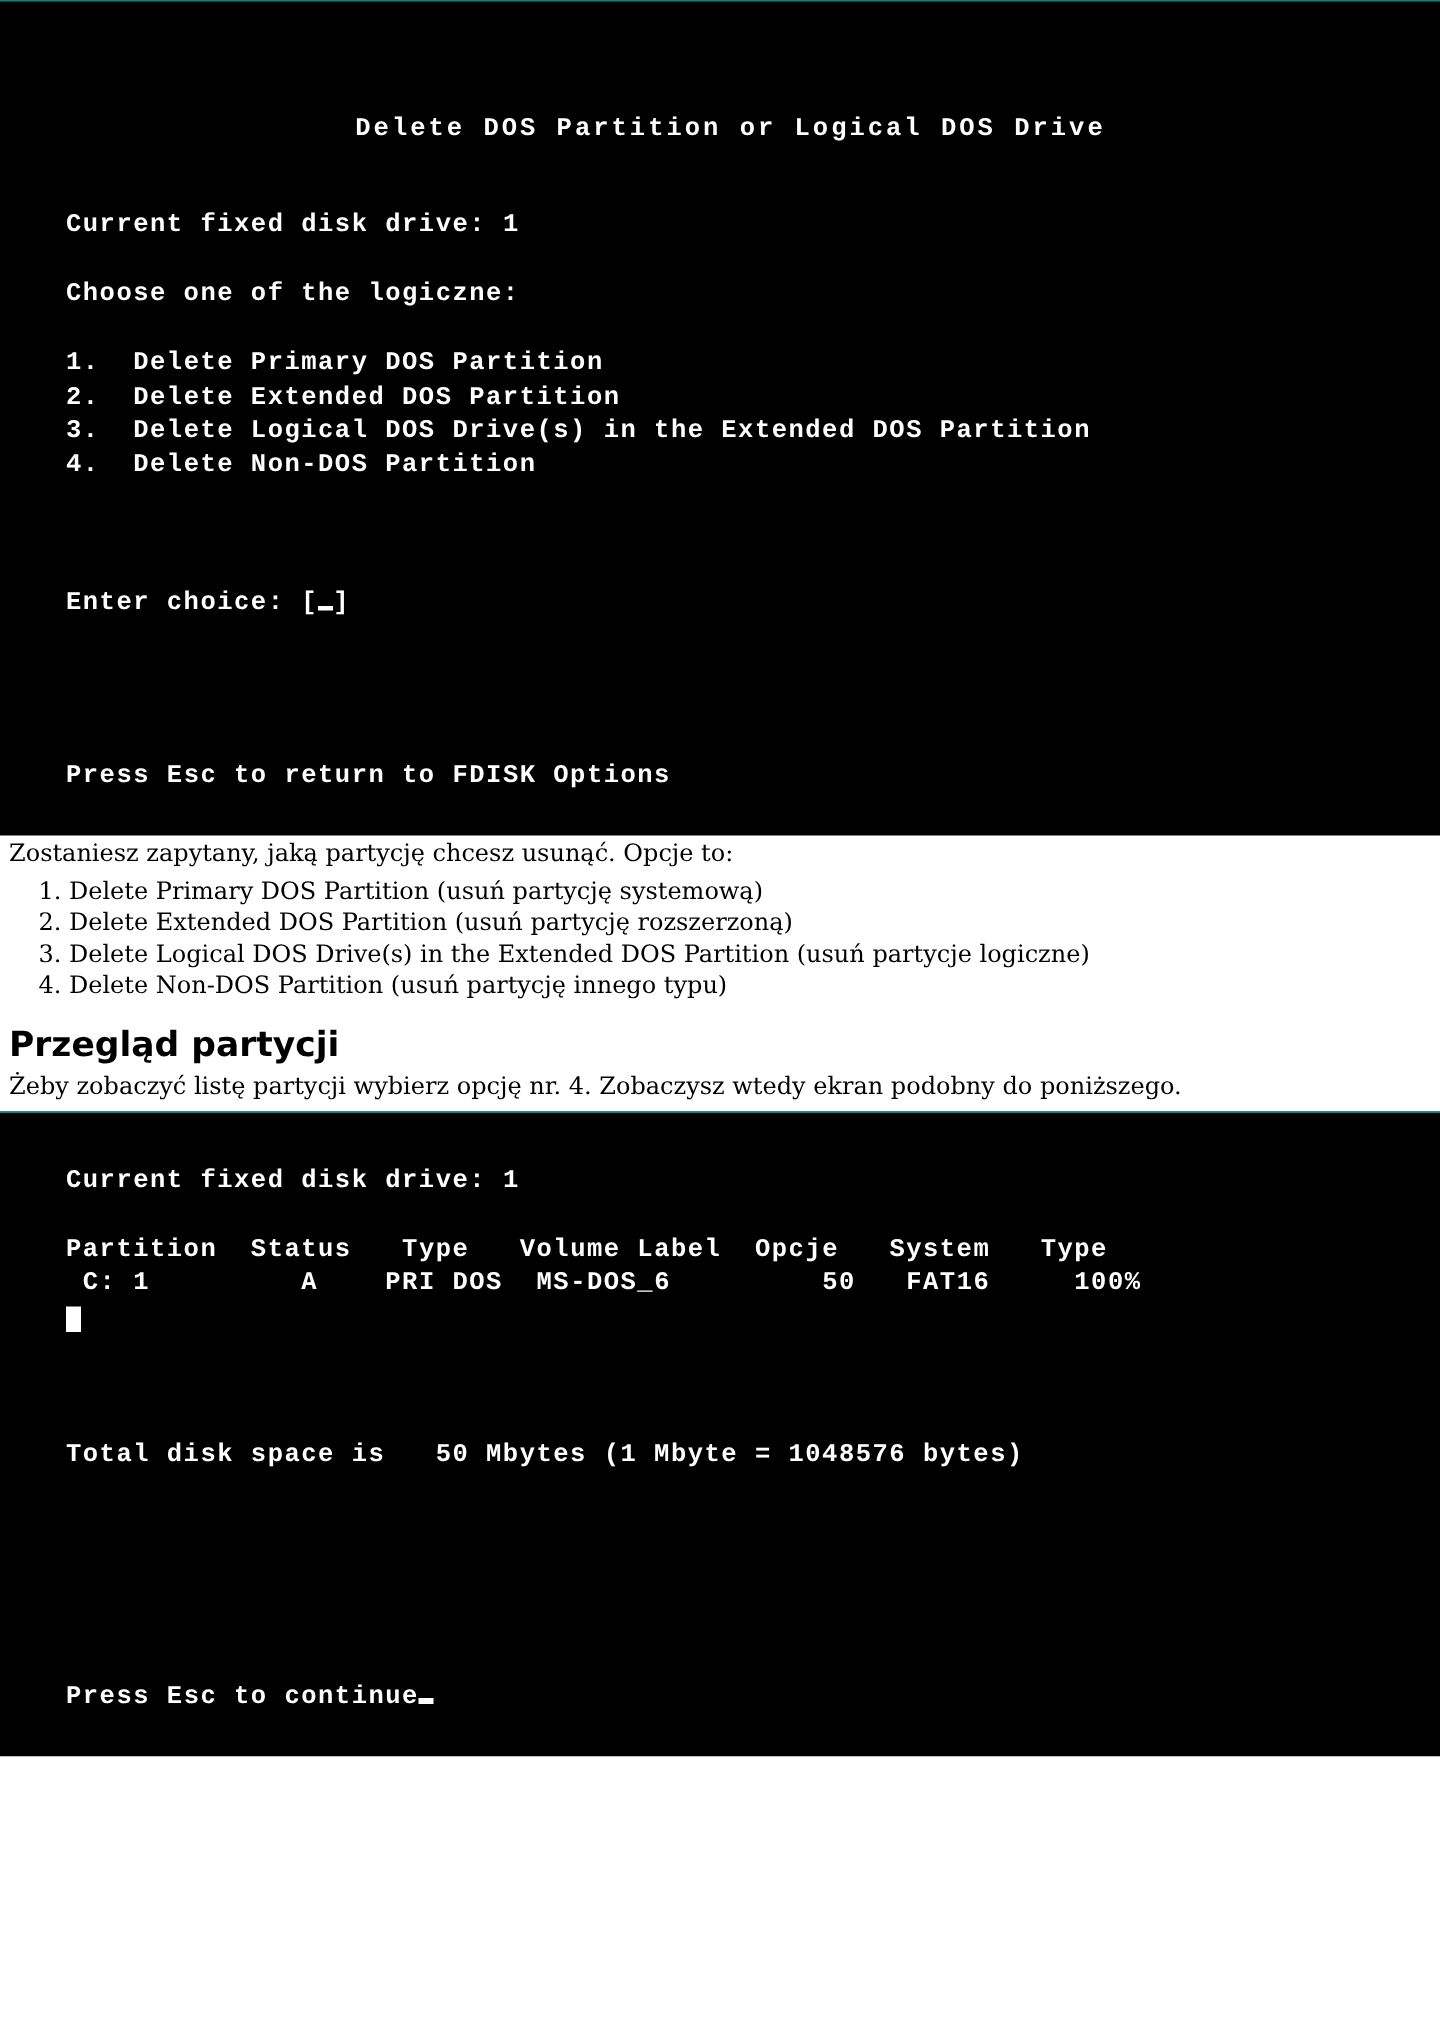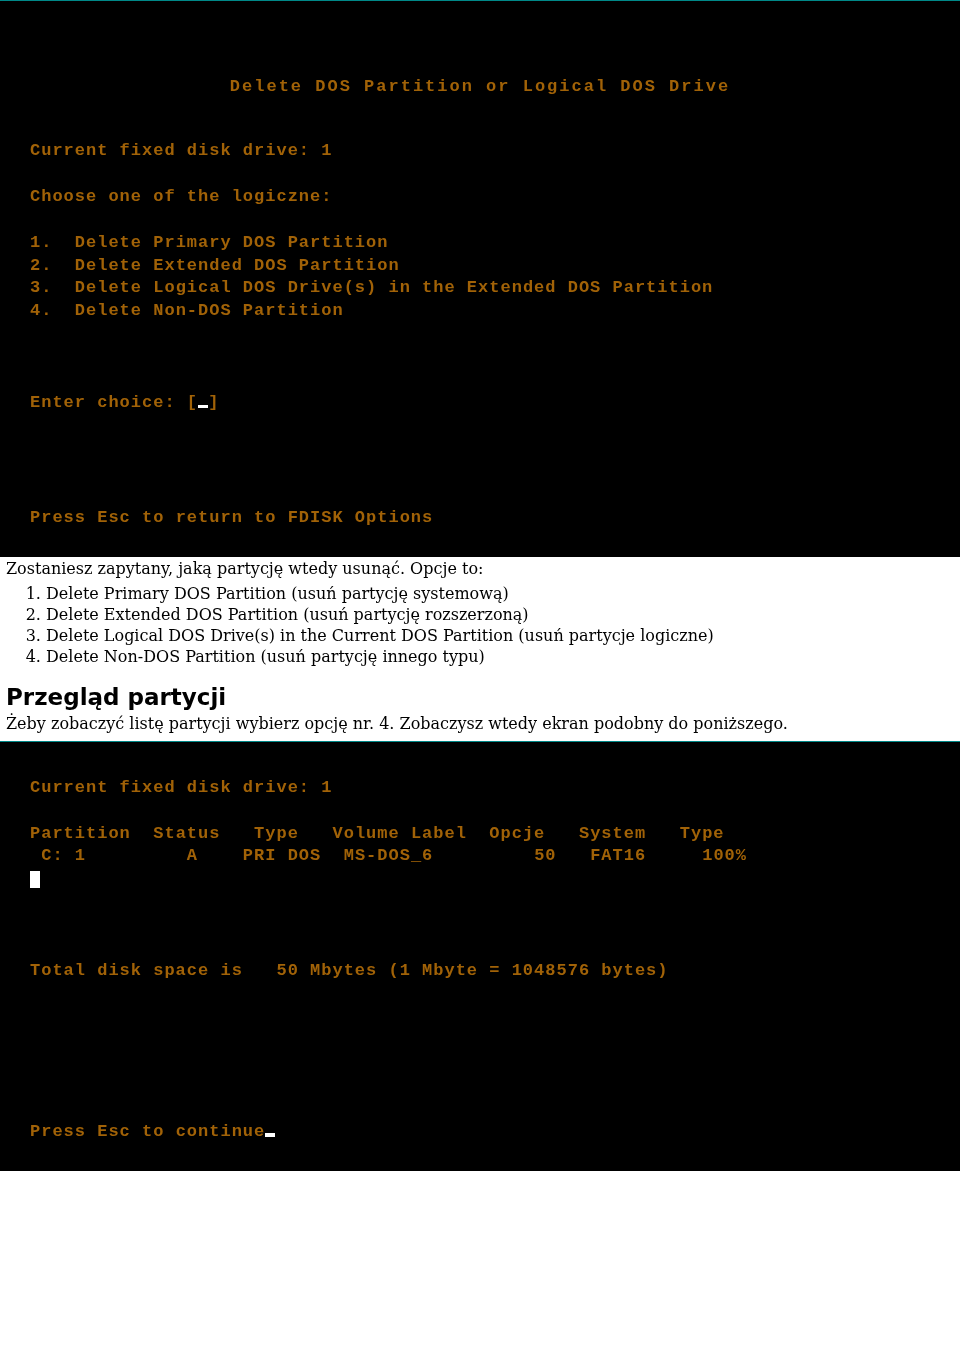--- a/index.html
+++ b/index.html
@@ -6,26 +6,26 @@
     margin: 0;
     padding: 0;
     background: #fff;
     font-family: "DejaVu Sans", Arial, sans-serif;
     font-size: 15px;
     color: #000;
     width: 960px;
   }
   .dos-screen {
     background: #000;
-    color: #a16207;
+    color: #ffffff;
     font-family: "Courier New", monospace;
     font-size: 17px;
     font-weight: bold;
     letter-spacing: 1px;
-    padding: 12px 30px 4px 30px;
+    padding: 12px 30px 4px 44px;
     margin: 0;
     line-height: 1.35;
     white-space: pre;
     border-top: 1px solid #088;
   }
   .dos-screen .title {
     text-align: center;
     display: block;
     margin: 40px 0 18px 0;
     letter-spacing: 2px;
@@ -84,25 +84,25 @@
 
 <span>Enter choice: [<span class="cursor-low"></span>]</span>
 
 
 
 
 <span><span>Press </span><span>Esc</span><span> to return to FDISK Options</span></span></span>
 </div>
 
 <div class="doc">
-  <p>Zostaniesz zapytany, jaką partycję wtedy usunąć. Opcje to:</p>
+  <p>Zostaniesz zapytany, jaką partycję chcesz usunąć. Opcje to:</p>
   <ol>
     <li>Delete Primary DOS Partition (usuń partycję systemową)</li>
     <li>Delete Extended DOS Partition (usuń partycję rozszerzoną)</li>
-    <li>Delete Logical DOS Drive(s) in the Current DOS Partition (usuń partycje logiczne)</li>
+    <li>Delete Logical DOS Drive(s) in the Extended DOS Partition (usuń partycje logiczne)</li>
     <li>Delete Non-DOS Partition (usuń partycję innego typu)</li>
   </ol>
 </div>
 
 <h2 class="section">Przegląd partycji</h2>
 
 <div class="doc">
   <p>Żeby zobaczyć listę partycji wybierz opcję nr. 4. Zobaczysz wtedy ekran podobny do poniższego.</p>
 </div>
 

